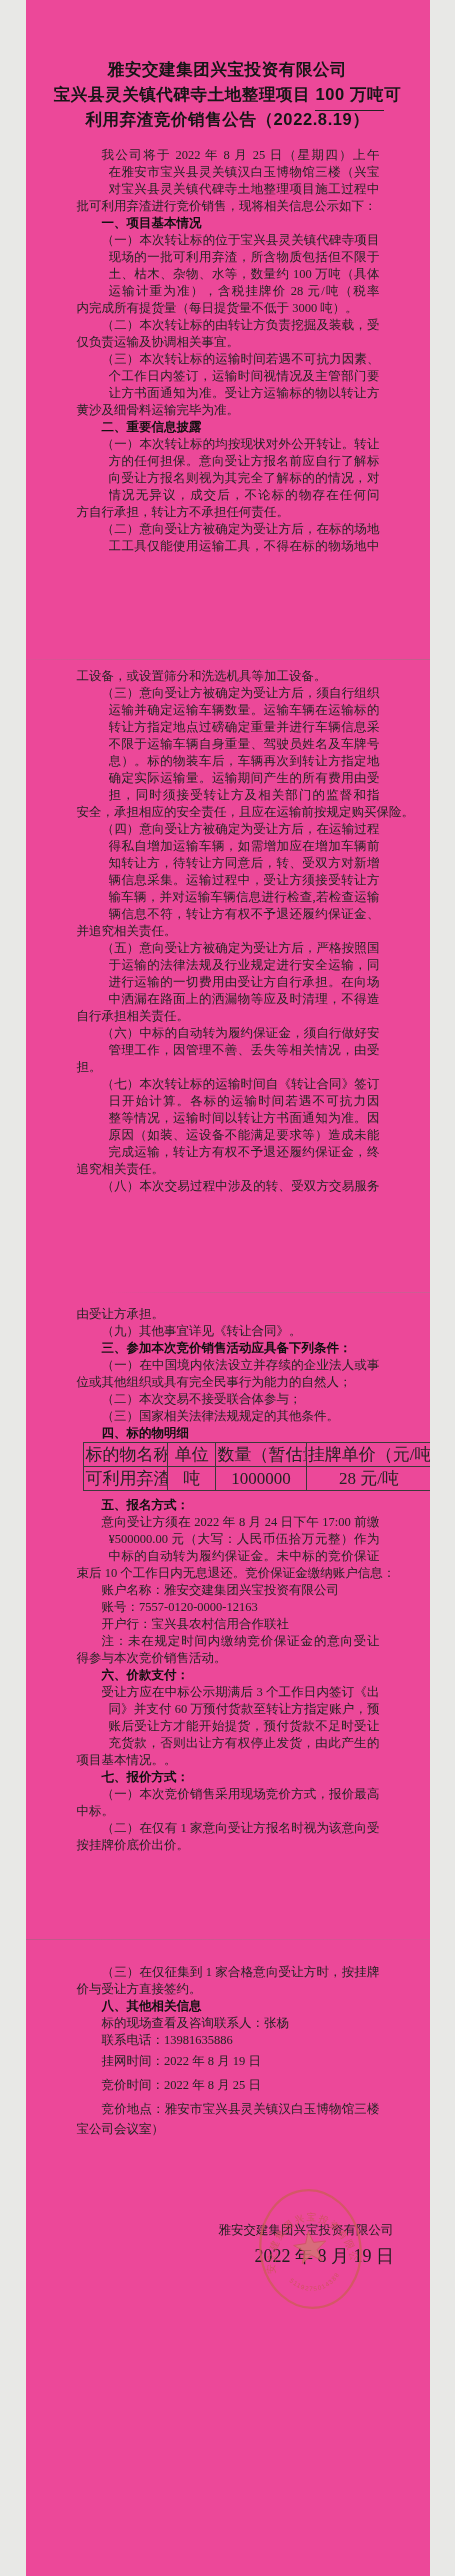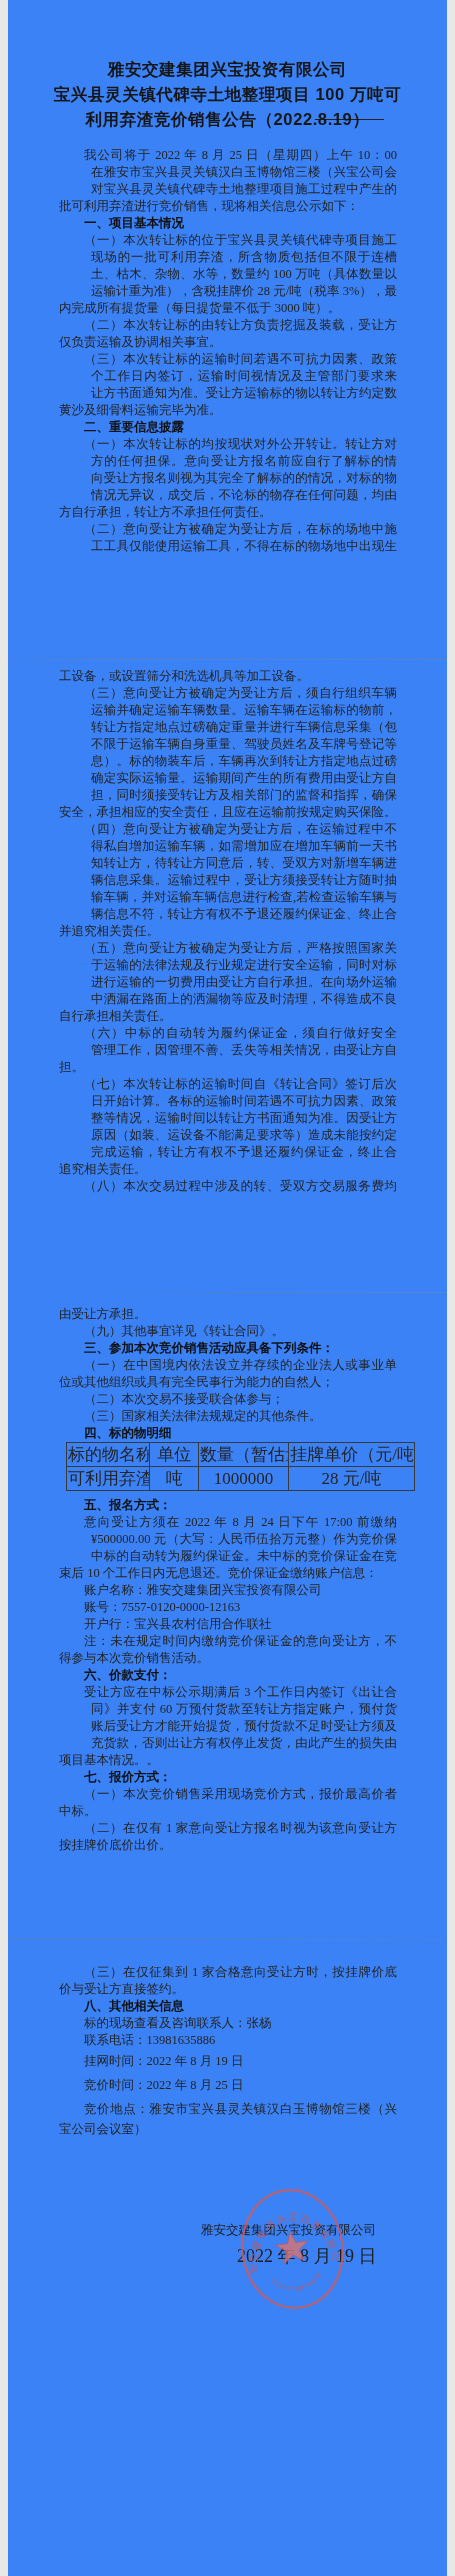--- a/index.html
+++ b/index.html
@@ -1,41 +1,41 @@
 <!DOCTYPE html>
 <html style="font-size:9px"><head>
 <meta charset="utf-8">
 <style>
   html,body{margin:0;padding:0;background:#e8e8e6;}
   .doc{
     position:relative;
-    width:439px;height:2576px;
+    width:404px;height:2576px;
     margin:0 auto;
-    background:#3b82f6;
+    background:#ec4899;
     overflow:hidden;
     color:#1e1e1e;
     font-family:"Liberation Serif","DejaVu Serif",serif;
   }
   
   .edge{position:absolute;left:0;width:100%;height:1.1px;pointer-events:none;}
   .edge1{top:659px;background:linear-gradient(to right,rgba(140,140,135,.10),rgba(130,130,125,.45) 30%,rgba(140,140,135,.25) 75%,rgba(130,130,125,.45));}
   .edge2{top:1292px;background:linear-gradient(to right,rgba(140,140,135,0) 20%,rgba(130,130,125,.35) 55%,rgba(140,140,135,.30));}
   .edge3{top:1939px;background:linear-gradient(to right,rgba(120,120,115,.40),rgba(130,130,125,.30) 45%,rgba(140,140,135,.15));}
 
   .title{
     padding-top:57px;
     text-align:center;
     font-family:"Liberation Sans","DejaVu Sans",sans-serif;
     font-weight:700;
     font-size:16.5px;
     line-height:25px;
     letter-spacing:0.6px;
     color:#161616;
   }
-  .title .u{border-bottom:1.1px solid #222;padding-bottom:16px;}
+  .title .u{border-bottom:1.1px solid #222;padding-bottom:7px;}
 
   .content{padding:0 50px 0 51px;}
   #p1{margin-top:15px;}
 
   .ln{
     height:17px;line-height:17px;
     font-size:12.5px;
     white-space:nowrap;
     color:#242424;
   }

